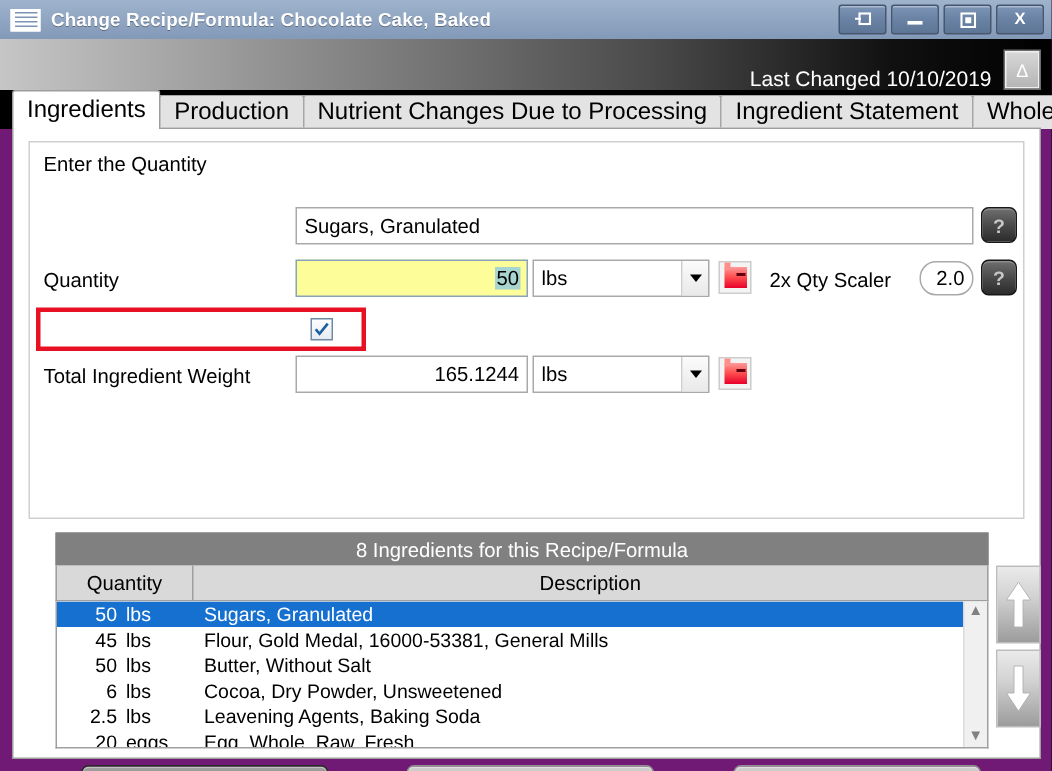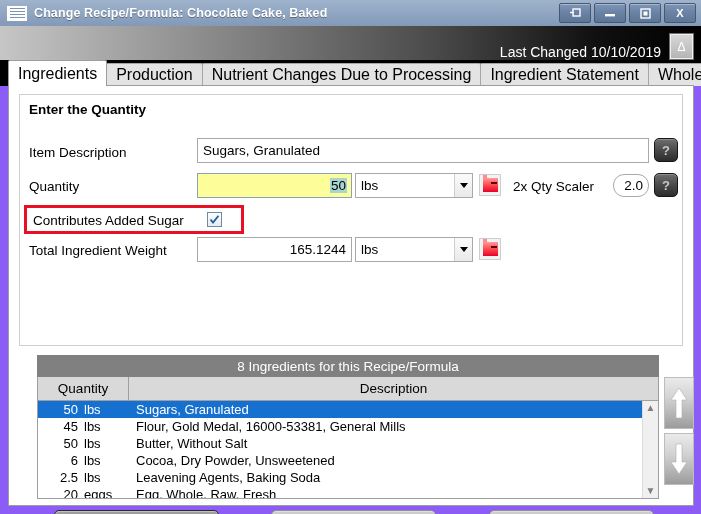--- a/index.html
+++ b/index.html
@@ -2,21 +2,21 @@
 <html><head>
 <meta charset="utf-8">
 <style>
   html,body{margin:0;padding:0;}
   body{
     width:701px;height:514px;overflow:hidden;
     font-family:"Liberation Sans", sans-serif;
     background:#000;
     -webkit-font-smoothing:none;
   }
-  .window{position:absolute;left:0;top:0;width:701px;height:514px;background:#8b5cf6;box-sizing:border-box;}
+  .window{position:absolute;left:0;top:0;width:701px;height:514px;background:#701a75;box-sizing:border-box;}
 
   
   .titlebar{
     position:absolute;left:0;top:0;width:701px;height:26px;
     background:linear-gradient(to bottom,#9fb3cc 0%,#90a6c2 50%,#8299b8 100%);
     border-bottom:1px solid #5d7393;
     display:flex;align-items:center;
   }
   .win-icon{width:34px;height:26px;display:flex;align-items:center;justify-content:center;}
   .win-icon .doc{
@@ -69,21 +69,21 @@
 
   
   .panel{
     position:absolute;left:8px;top:85px;width:686px;height:421px;
     background:#fff;border:1px solid #9d9d9d;box-sizing:border-box;
   }
   .inner{
     position:absolute;left:10px;top:8px;width:664px;height:252px;
     border:1px solid #cfcfcf;box-sizing:border-box;background:#fff;
   }
-  .group-title{position:absolute;left:20px;top:16px;font-size:13.5px;font-weight:bold;color:#000;text-align:center;}
+  .group-title{position:absolute;left:20px;top:16px;font-size:13.5px;font-weight:normal;color:#000;text-align:center;}
 
   .row-label{position:absolute;font-size:13.5px;color:#000;}
 
   .txtfield{
     position:absolute;box-sizing:border-box;background:#fff;border:1px solid #a9a9a9;
     font-size:13.5px;color:#000;display:flex;align-items:center;padding:0 5px;
   }
   .txtfield.right{justify-content:flex-end;}
   .qtyfield{
     position:absolute;box-sizing:border-box;background:#fdfd99;border:1px solid #8aa3bd;
@@ -238,21 +238,20 @@
     <div class="tab">Ingredient Statement</div>
     <div class="tab">Whole</div>
   </div>
 
   <div class="panel">
 
     <div class="inner"></div>
 
     <div class="group-title">Enter the Quantity</div>
 
-    <div class="row-label" style="left:20px;top:59px;">Item Description</div>
     <div class="txtfield" style="left:188px;top:52px;width:452px;height:25px;">Sugars, Granulated</div>
     <div class="qmark" style="left:645px;top:52px;">?</div>
 
     <div class="row-label" style="left:20px;top:93px;">Quantity</div>
     <div class="qtyfield" style="left:188px;top:87px;width:155px;height:25px;">
       <span class="sel">50</span>
     </div>
     <div class="combo" style="left:346px;top:87px;width:118px;height:25px;">
       <span>lbs</span>
       <span class="arrow">
@@ -260,21 +259,20 @@
         </span>
     </div>
     <div class="scaleicon" style="left:470px;top:88px;">
         <div class="g"></div>
       </div>
     <div class="row-label" style="left:504px;top:93px;">2x Qty Scaler</div>
     <div class="txtfield right" style="left:604px;top:88px;width:36px;height:23px;border-radius:11px;">2.0</div>
     <div class="qmark" style="left:645px;top:87px;">?</div>
 
     <div class="redbox" style="left:15px;top:119px;width:220px;height:29px;"></div>
-    <div class="row-label" style="left:24px;top:127px;">Contributes Added Sugar</div>
     <div class="chk" style="left:198px;top:126px;">
       <svg width="11" height="11" viewBox="0 0 11 11">
           <polyline points="1.5,5.5 4,8.5 9.5,1.8" fill="none" stroke="#1a5fa0" stroke-width="1.8"></polyline>
         </svg>
     </div>
 
     <div class="row-label" style="left:20px;top:157px;">Total Ingredient Weight</div>
     <div class="txtfield right" style="left:188px;top:151px;width:155px;height:25px;">165.1244</div>
     <div class="combo" style="left:346px;top:151px;width:118px;height:25px;">
       <span>lbs</span>

